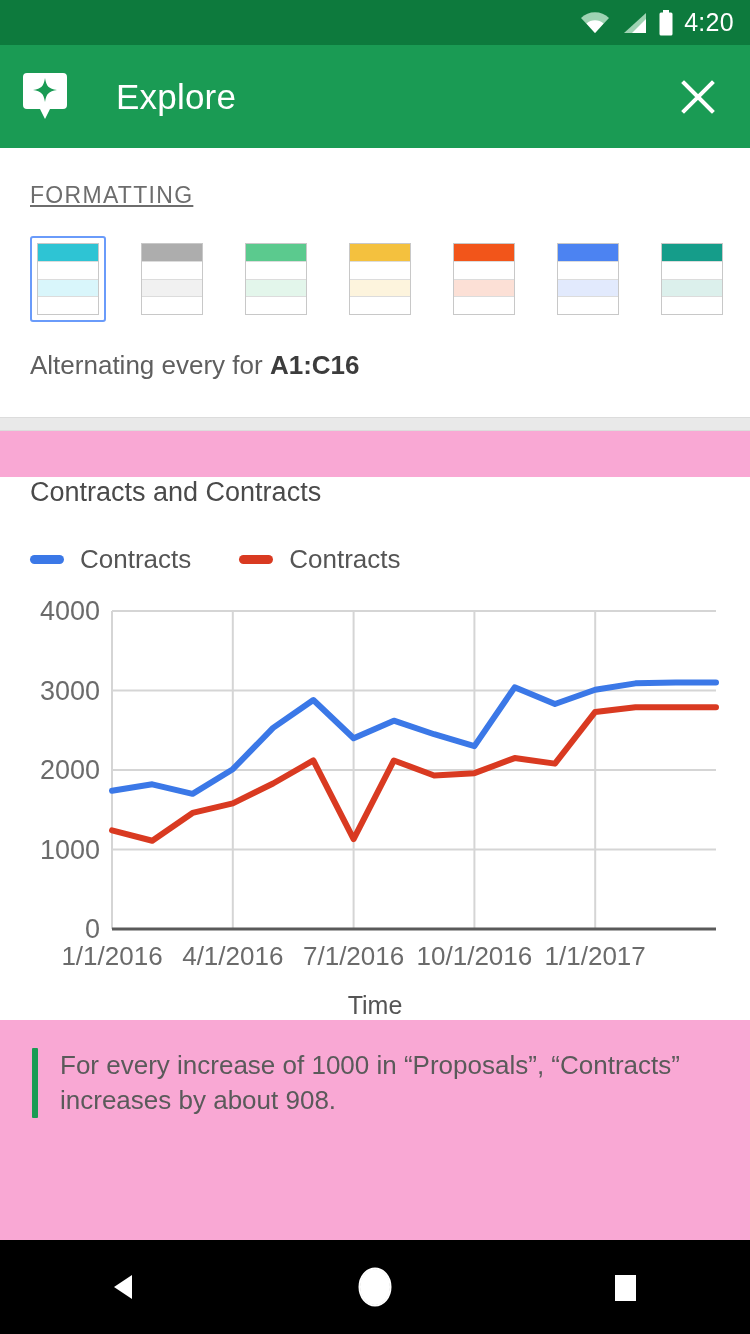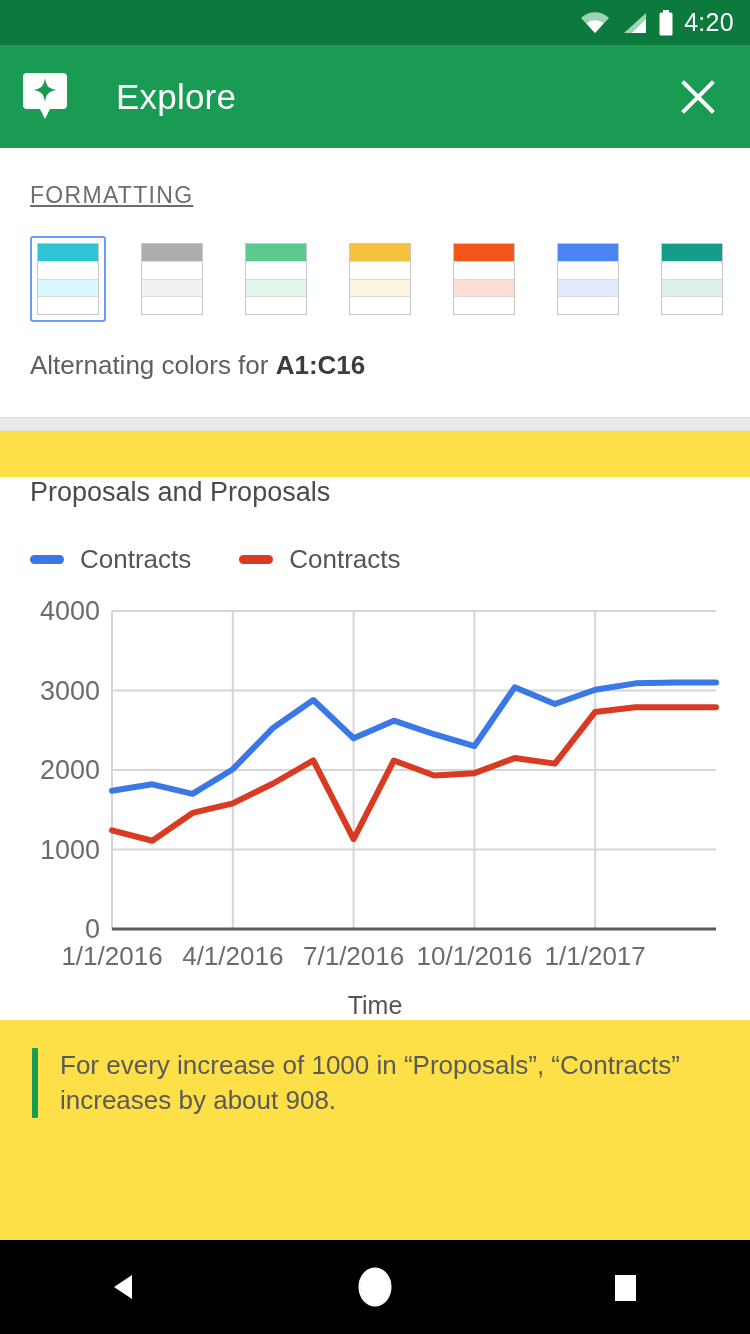--- a/index.html
+++ b/index.html
@@ -2,21 +2,21 @@
 <html><head>
 <meta charset="utf-8">
 <style>
   * { margin:0; padding:0; box-sizing:border-box; }
   html, body {
     width:750px; height:1334px;
     font-family:"Liberation Sans", sans-serif;
     background:#ffffff;
     overflow:hidden;
   }
-  #screen { position:relative; width:750px; height:1334px; background:#fde047;border-radius:10px; }
+  #screen { position:relative; width:750px; height:1334px; background:#f9a8d4;border-radius:10px; }
 
   
   .statusbar {
     height:45px; background:#0d7a3d;
     display:flex; align-items:center; justify-content:flex-end;
     padding-right:16px; gap:10px;
   }
   .statusbar .time {
     color:#fff; font-size:25px; letter-spacing:.3px;
   }
@@ -192,29 +192,29 @@
       <div class="swatch-wrap" style="margin-right:0">
         <div class="swatch">
             <div class="band" style="background:#159d8a"></div>
             <div class="band"></div>
             <div class="band" style="background:#dcf0ec"></div>
             <div class="band"></div>
           </div>
       </div>
     </div>
     <div class="alt-text">
-      <span>Alternating colors for </span><b>A1:C16</b>
+      <span>Alternating every for </span><b>A1:C16</b>
     </div>
   </div>
 
   <div class="divider-band"></div>
 
   <div class="section">
 
-    <div class="chart-title">Proposals and Proposals</div>
+    <div class="chart-title">Contracts and Contracts</div>
 
     <div class="legend">
       <div class="legend-item">
         <span class="legend-swatch" style="background:#3b78e7"></span>
         <span class="legend-label">Contracts</span>
       </div>
       <div class="legend-item">
         <span class="legend-swatch" style="background:#d93a21"></span>
         <span class="legend-label">Contracts</span>
       </div>

